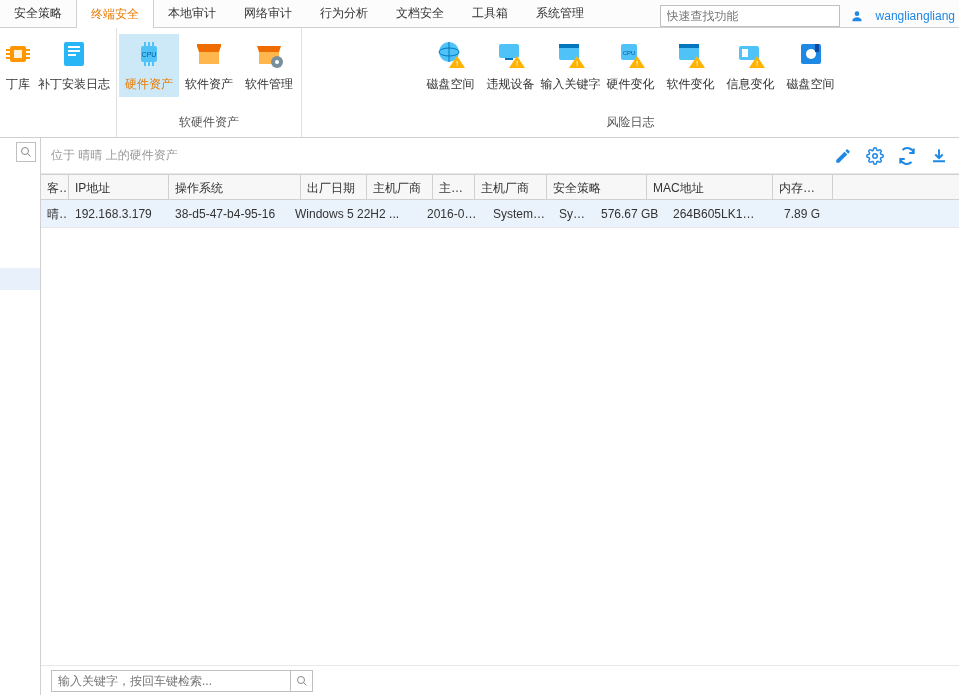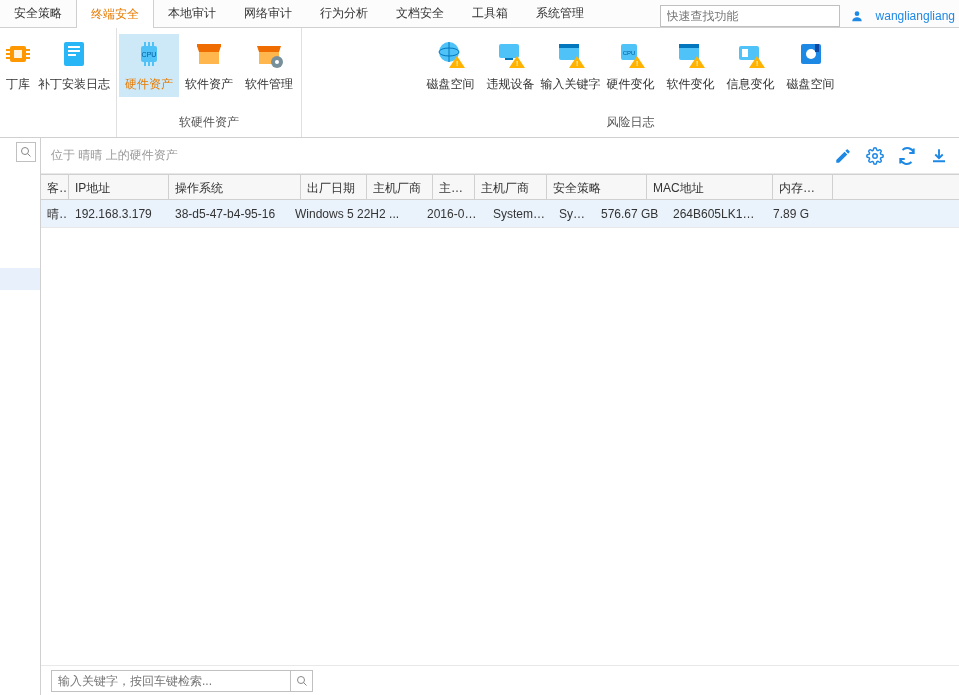--- a/index.html
+++ b/index.html
@@ -283,21 +283,21 @@
       <div class="grid-row">
         <div class="gc c0">晴..</div>
         <div class="gc c1">192.168.3.179</div>
         <div class="gc c2">38-d5-47-b4-95-16</div>
         <div class="gc c3">Windows 5 22H2 ...</div>
         <div class="gc c4">2016-09-...</div>
         <div class="gc c5">System ...</div>
         <div class="gc c6">Syste...</div>
         <div class="gc c7">576.67 GB</div>
         <div class="gc c8">264B605LK1K...</div>
-        <div class="gc c10" style="text-align:left">7.89 G</div>
+        <div class="gc c10" style="text-align:right">7.89 G</div>
       </div>
     </div>
 
     <div class="bottom-bar">
       <input class="bottom-input" placeholder="输入关键字，按回车键检索..." style="">
       <div class="bottom-search">
         <svg width="12" height="12" viewBox="0 0 24 24" fill="none" stroke="#888" stroke-width="2">
             <circle cx="10" cy="10" r="7"></circle>
             <line x1="15" y1="15" x2="21" y2="21"></line>
           </svg>

